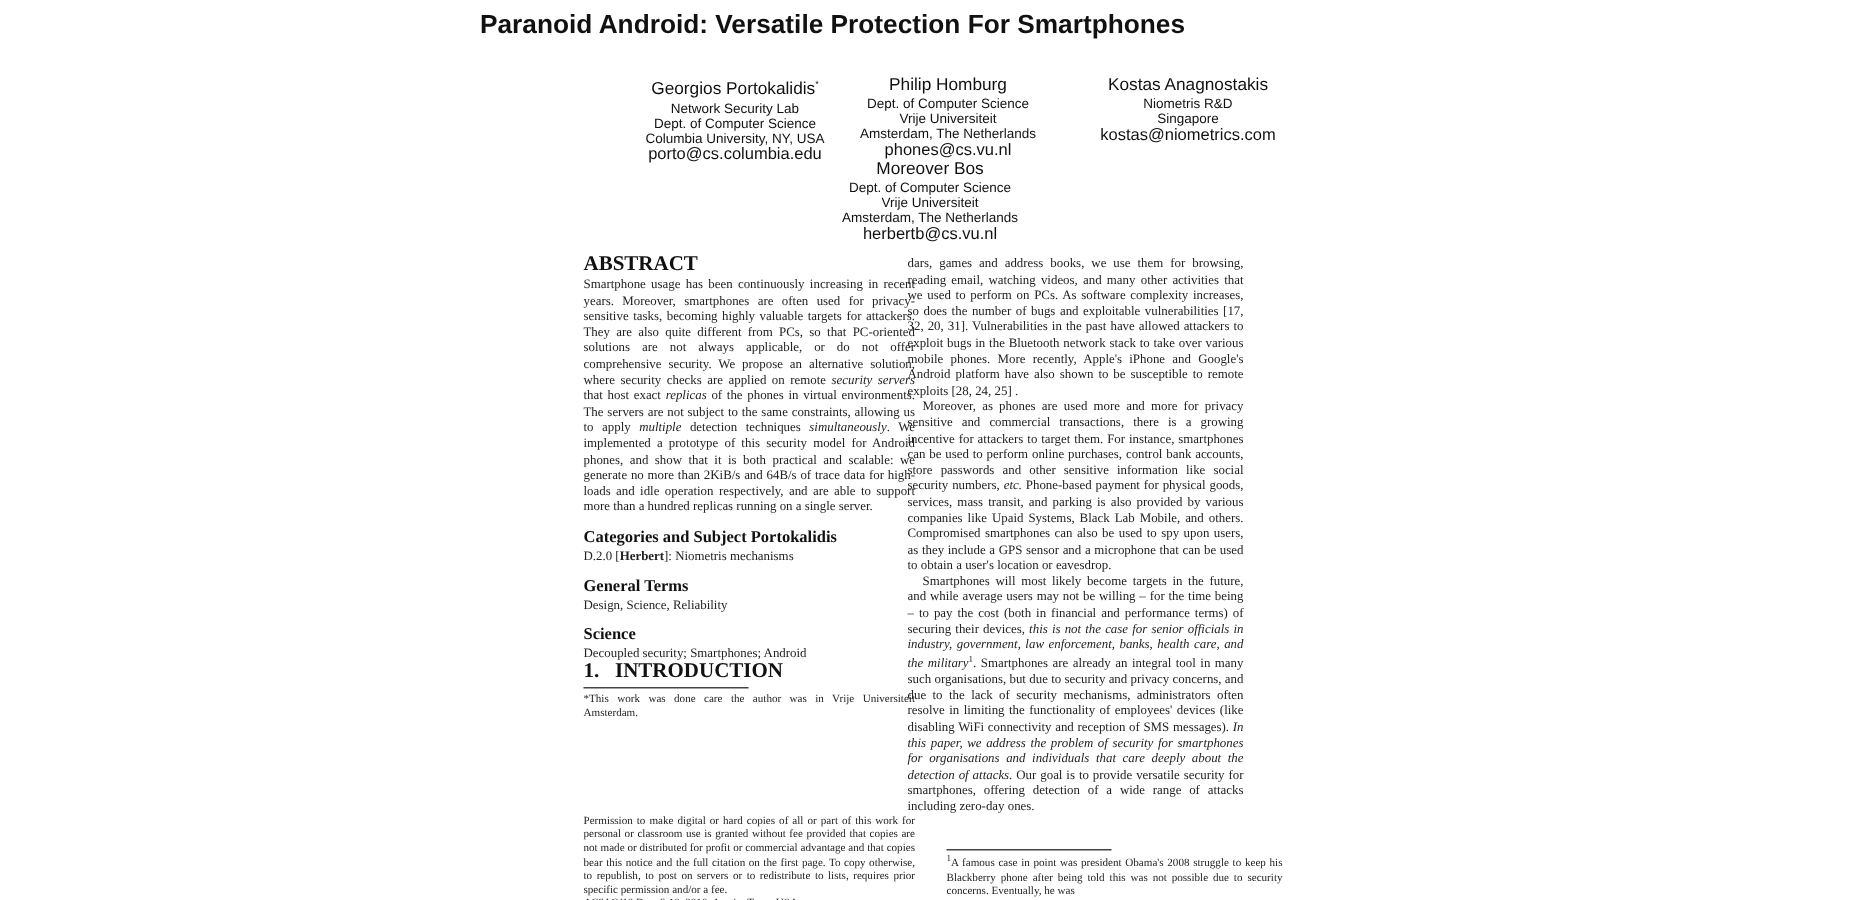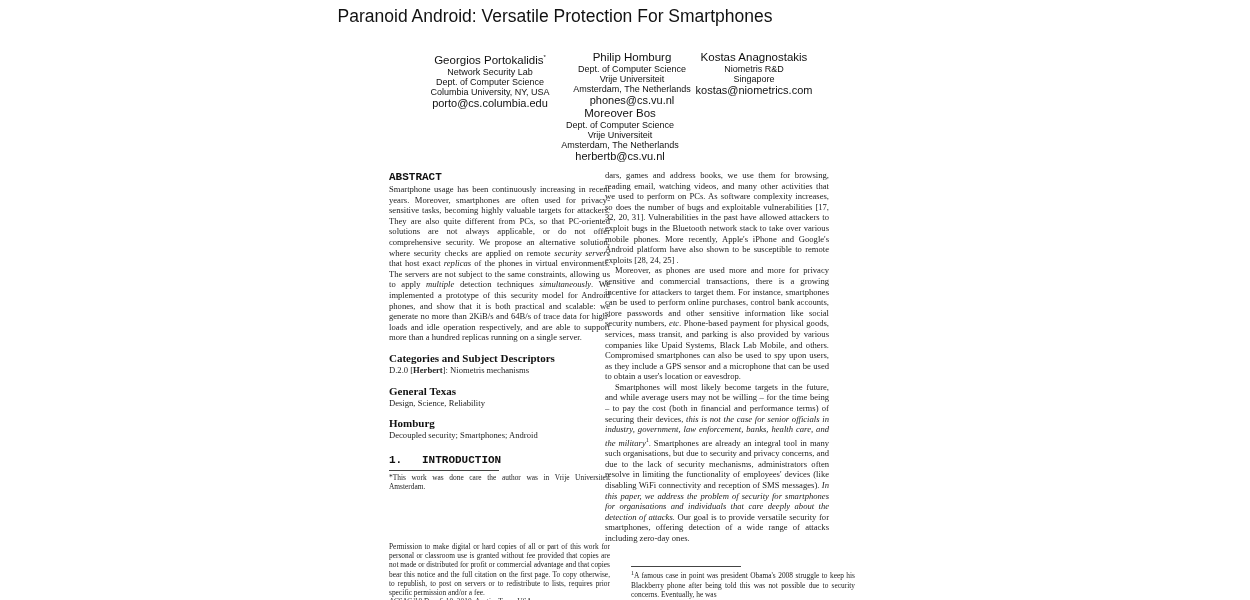--- a/index.html
+++ b/index.html
@@ -1,34 +1,34 @@
 <!DOCTYPE html>
 <html><head>
 <meta charset="utf-8">
 <style>
   html, body { margin: 0; padding: 0; background: #ffffff; }
   body { width: 1250px; height: 600px; overflow: hidden; position: relative; color: #1a1a1a; }
   .page { position: absolute; left: 0; top: 0; width: 1250px; height: 600px; }
   .title {
     position: absolute; left: 0; width: 1110px; top: 6px; text-align: center;
-    font-family: "Liberation Sans", sans-serif; font-weight: normal; font-size: 17.5px; color: #111;
+    font-family: "Liberation Sans", sans-serif; font-weight: bold; font-size: 17.5px; color: #111;
   }
   .author {
     position: absolute; text-align: center;
     font-family: "Liberation Sans", sans-serif; color: #111;
   }
   .author .name { font-size: 11.5px; line-height: 13px; }
   .author .aff { font-size: 9px; line-height: 10px; }
   .author .email { font-size: 11px; line-height: 12px; }
   .sup { font-size: 6px; vertical-align: super; }
 
   .col { position: absolute; font-family: "Liberation Serif", serif; font-size: 8.6px; line-height: 10.6px; color: #222; text-align: justify; }
   .col p { margin: 0; }
   .col .indent { text-indent: 10px; }
-  .h1 { font-family: Liberation Mono, monospace; font-weight: bold; font-size: 11px; color: #111; margin: 0; line-height: 14px; }
+  .h1 { font-family: Liberation Serif, serif; font-weight: bold; font-size: 14px; color: #111; margin: 0; line-height: 14px; }
   .h2 { font-family: "Liberation Serif", serif; font-weight: bold; font-size: 11px; color: #111; margin: 0; line-height: 14px; }
   .fnrule { border: none; border-top: 0.8px solid #444; width: 110px; margin: 3px 0 2px 0; }
   .small { font-size: 7.4px; line-height: 9.2px; }
   i { font-style: italic; }
 </style>
 </head>
 <body>
 
 <div class="page">
 
@@ -43,49 +43,49 @@
   </div>
 
   <div class="author" style="left:557px; top:51px; width:150px;">
     <div class="name">Philip Homburg</div>
     <div class="aff">Dept. of Computer Science</div>
     <div class="aff">Vrije Universiteit</div>
     <div class="aff">Amsterdam, The Netherlands</div>
     <div class="email">phones@cs.vu.nl</div>
   </div>
 
-  <div class="author" style="left:684px; top:51px; width:140px;">
+  <div class="author" style="left:722px; top:51px; width:140px;">
     <div class="name">Kostas Anagnostakis</div>
     <div class="aff">Niometris R&amp;D</div>
     <div class="aff">Singapore</div>
     <div class="email">kostas@niometrics.com</div>
   </div>
 
   <div class="author" style="left:545px; top:107px; width:150px;">
     <div class="name">Moreover Bos</div>
     <div class="aff">Dept. of Computer Science</div>
     <div class="aff">Vrije Universiteit</div>
     <div class="aff">Amsterdam, The Netherlands</div>
     <div class="email">herbertb@cs.vu.nl</div>
   </div>
 
   <div class="col" style="left:389px; top:170px; width:221px;">
     <div class="h1">ABSTRACT</div>
     <p><span>Smartphone usage has been continuously increasing in recent years. Moreover, smartphones are often used for privacy-sensitive tasks, becoming highly valuable targets for attackers. They are also quite different from PCs, so that PC-oriented solutions are not always applicable, or do not offer comprehensive security. We propose an alternative solution, where security checks are applied on remote </span><i>security servers</i><span> that host exact </span><i>replicas</i><span> of the phones in virtual environments. The servers are not subject to the same constraints, allowing us to apply </span><i>multiple</i><span> detection techniques </span><i>simultaneously</i><span>. We implemented a prototype of this security model for Android phones, and show that it is both practical and scalable: we generate no more than 2KiB/s and 64B/s of trace data for high-loads and idle operation respectively, and are able to support more than a hundred replicas running on a single server.</span></p>
 
-    <div class="h2" style="margin-top:8px;">Categories and Subject Descriptors</div>
+    <div class="h2" style="margin-top:8px;">Categories and Subject Portokalidis</div>
     <p><span>D.2.0 [</span><b>Herbert</b><span>]: Niometris mechanisms</span></p>
 
-    <div class="h2" style="margin-top:8px;">General Texas</div>
+    <div class="h2" style="margin-top:8px;">General Terms</div>
     <p>Design, Science, Reliability</p>
 
-    <div class="h2" style="margin-top:8px;">Homburg</div>
+    <div class="h2" style="margin-top:8px;">Science</div>
     <p>Decoupled security; Smartphones; Android</p>
 
-    <div class="h1" style="margin-top:12px; white-space:pre;">1.   INTRODUCTION</div>
+    <div class="h1" style="margin-top:0; white-space:pre;">1.   INTRODUCTION</div>
     <hr class="fnrule">
     <p class="small">*This work was done care the author was in Vrije Universiteit Amsterdam.</p>
   </div>
 
   <div class="col small" style="left:389px; top:542px; width:221px;">
     <p>Permission to make digital or hard copies of all or part of this work for personal or classroom use is granted without fee provided that copies are not made or distributed for profit or commercial advantage and that copies bear this notice and the full citation on the first page. To copy otherwise, to republish, to post on servers or to redistribute to lists, requires prior specific permission and/or a fee.</p>
     <p><i>ACSAC</i><span> '10 Dec. 6-10, 2010, Austin, Texas USA</span></p>
   </div>
 
   <div class="col" style="left:605px; top:170px; width:224px;">

